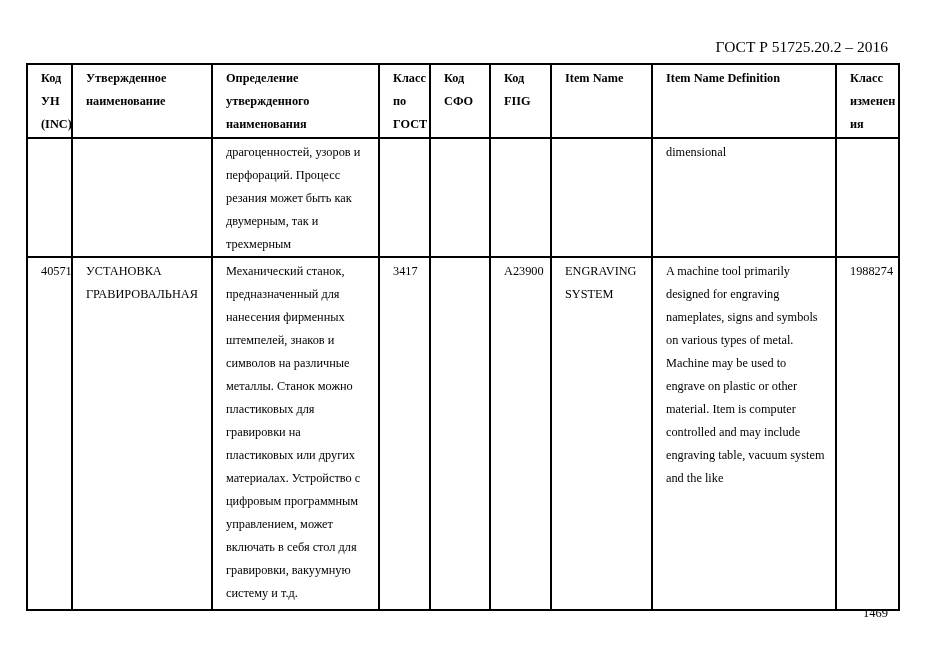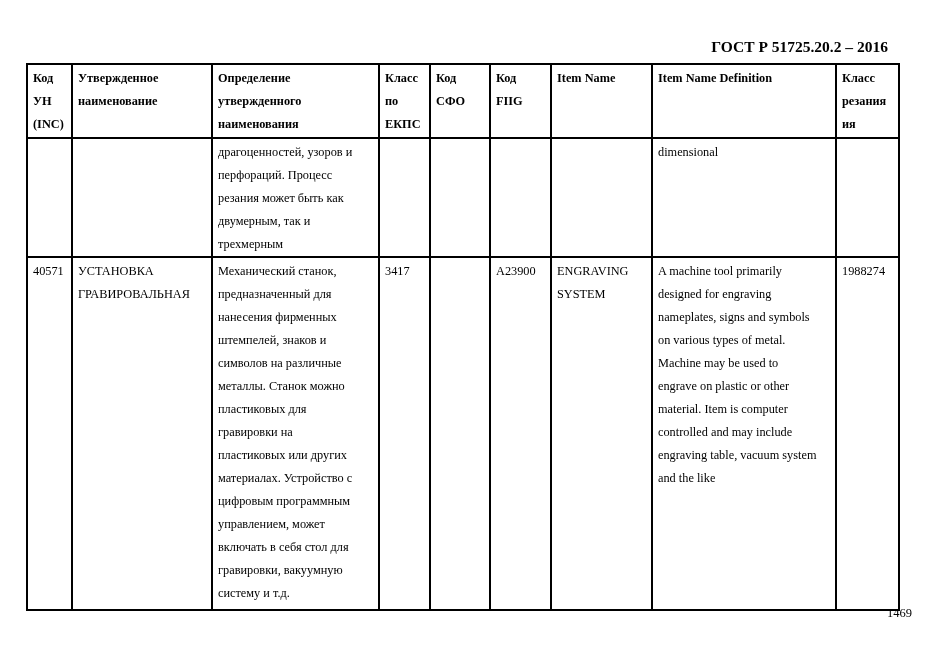--- a/index.html
+++ b/index.html
@@ -1,27 +1,27 @@
 <!DOCTYPE html>
 <html><head>
 <meta charset="utf-8">
 <style>
   html, body { margin: 0; padding: 0; background: #ffffff; }
   body { width: 935px; height: 661px; position: relative; overflow: hidden;
          font-family: "Liberation Serif", "DejaVu Serif", serif; color: #000; }
   .doc-header { position: absolute; left: 700px; top: 38px; width: 188px; text-align: right;
-                font-weight: bold; font-size: 15.5px; }
+                font-weight: normal; font-size: 15.5px; }
   table.grid { position: absolute; left: 26px; top: 63px; border-collapse: collapse;
                table-layout: fixed; width: 872px; }
   table.grid td, table.grid th { border: 2px solid #000; vertical-align: top;
-               padding: 2px 4px 0 5px; font-size: 12.3px; line-height: 23px; text-align: left; }
+               padding: 2px 4px 0 13px; font-size: 12.3px; line-height: 23px; text-align: left; }
   table.grid th { font-weight: bold; height: 70px; }
   table.grid td { font-weight: normal; }
   .line { display: block; white-space: nowrap; }
-  .page-number { position: absolute; left: 864px; top: 606px; width: 48px; text-align: right; font-size: 12.5px; }
+  .page-number { position: absolute; left: 840px; top: 606px; width: 48px; text-align: right; font-size: 12.5px; }
 </style>
 </head>
 <body>
 
 <div class="doc-header">ГОСТ Р 51725.20.2 – 2016</div>
 
 <table class="grid">
   <colgroup>
     <col style="width:45px">
       <col style="width:140px">
@@ -45,39 +45,39 @@
         <span class="line">наименование</span>
       </th>
       <th>
         <span class="line">Определение</span>
         <span class="line">утвержденного</span>
         <span class="line">наименования</span>
       </th>
       <th>
         <span class="line">Класс</span>
         <span class="line">по</span>
-        <span class="line">ЕКПС</span>
+        <span class="line">ГОСТ</span>
       </th>
       <th>
         <span class="line">Код</span>
         <span class="line">СФО</span>
       </th>
       <th>
         <span class="line">Код</span>
         <span class="line">FIIG</span>
       </th>
       <th>
         <span class="line">Item Name</span>
       </th>
       <th>
         <span class="line">Item Name Definition</span>
       </th>
       <th>
         <span class="line">Класс</span>
-        <span class="line">резания</span>
+        <span class="line">изменен</span>
         <span class="line">ия</span>
       </th>
     </tr>
   </thead>
   <tbody>
     <tr style="height:115px">
       <td></td>
       <td></td>
       <td>
         <span class="line">драгоценностей, узоров и</span>

